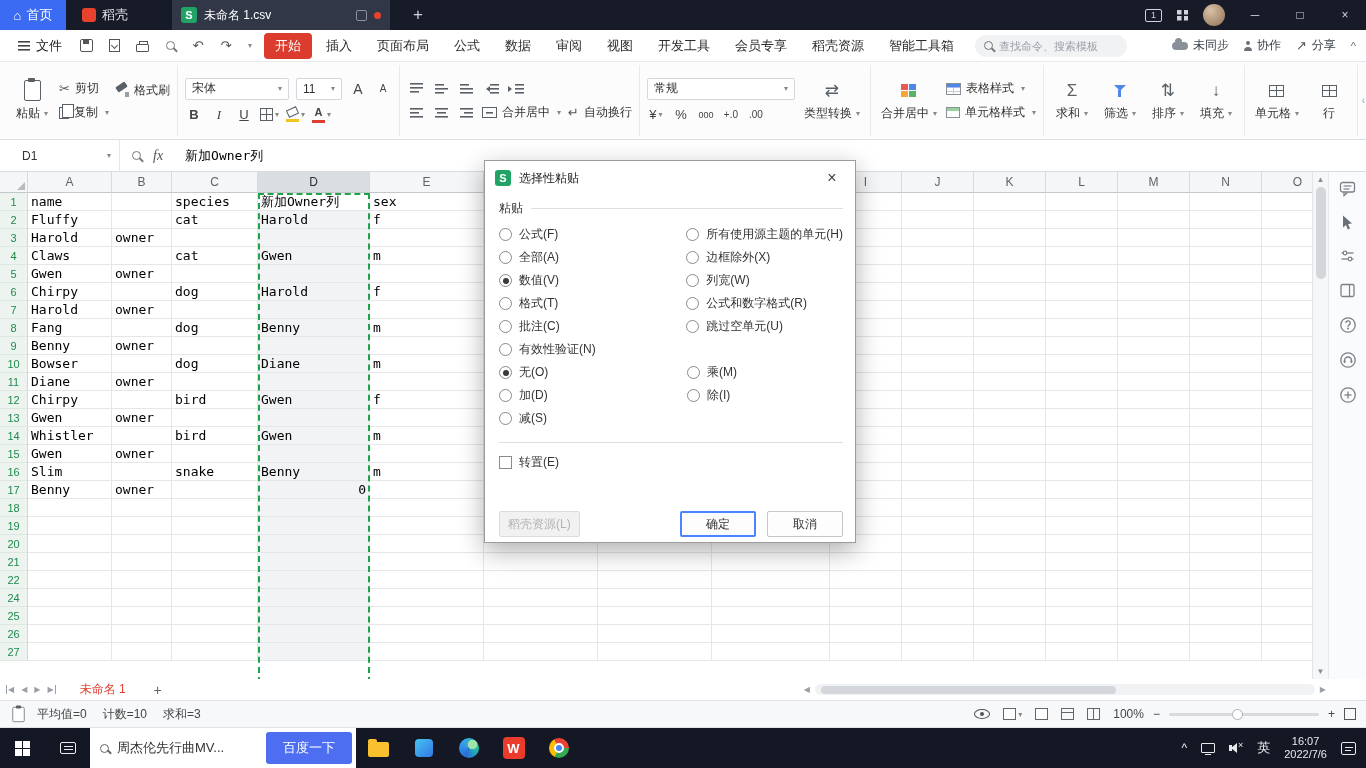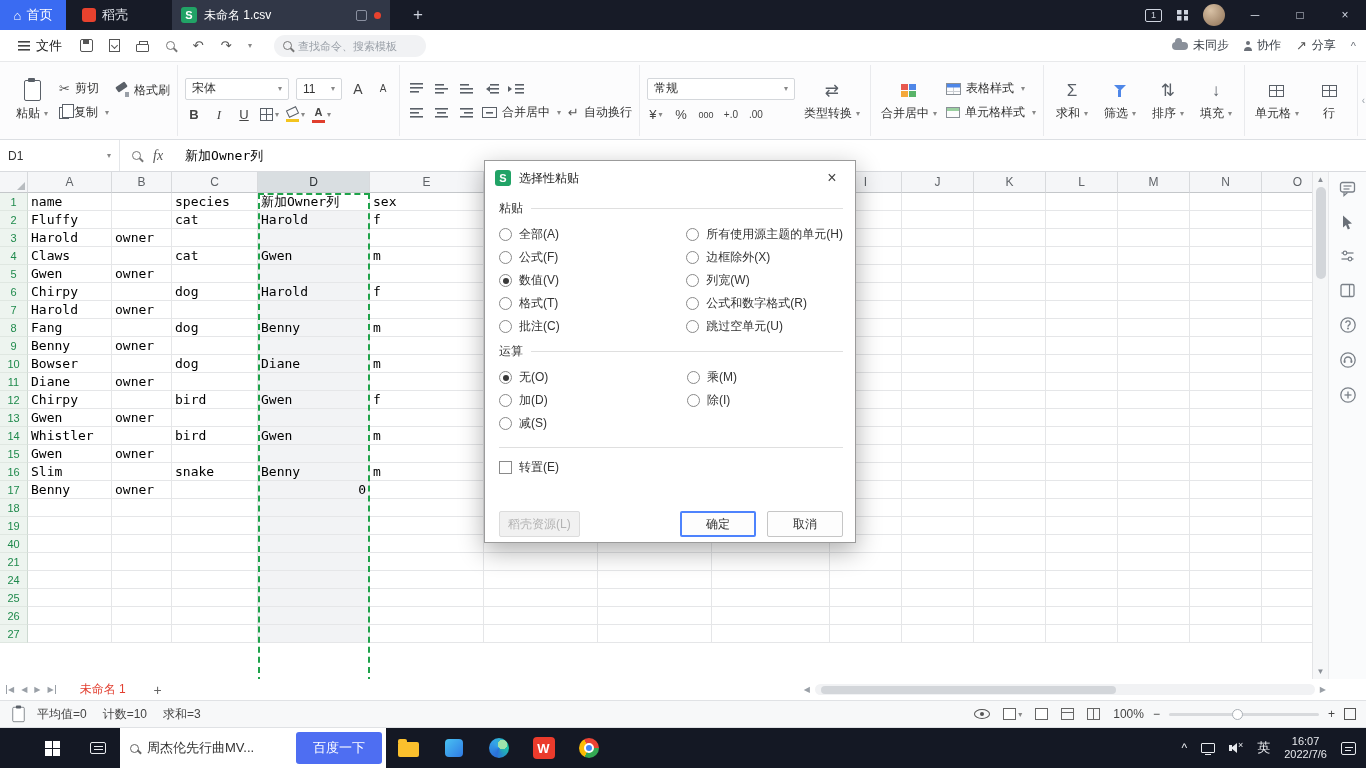--- a/index.html
+++ b/index.html
@@ -99,21 +99,21 @@
   .i-ts{width:15px;height:12px;border:1px solid #8a9097;background:linear-gradient(#4f87e8,#4f87e8) 0 0/15px 3.5px no-repeat,linear-gradient(#c9cdd2,#c9cdd2) 50% 0/1px 100% no-repeat,linear-gradient(#c9cdd2,#c9cdd2) 0 7.5px/100% 1px no-repeat;}
   .i-cs{width:14px;height:11px;border:1px solid #8a9097;background:linear-gradient(#9ad0a0,#9ad0a0) 0 0/14px 3px no-repeat;}
   .i-funnel{width:0;height:0;border:6px solid transparent;border-bottom:0;border-top:6px solid #4f87e8;position:relative;margin-bottom:5px;}
   .i-funnel::after{content:"";position:absolute;left:-1.5px;top:-1px;width:3px;height:7px;background:#4f87e8;}
   .i-cellsg{width:15px;height:12px;border:1px solid #5a6068;background:linear-gradient(#5a6068,#5a6068) 50% 0/1px 100% no-repeat,linear-gradient(#5a6068,#5a6068) 0 50%/100% 1px no-repeat;}
   .panel-strip{width:12px;border-left:1px solid #e9eaed;display:flex;align-items:center;justify-content:center;color:#98a0a8;font-size:10px;flex:none;}
 
   
   .formulabar{height:32px;background:#fff;border-bottom:1px solid #d9dbdf;display:flex;align-items:center;}
   .namebox{width:120px;height:100%;border-right:1px solid #e4e6e9;display:flex;align-items:center;padding:0 8px;gap:4px;font-size:12px;color:#333;}
-  .namebox .ref{flex:1;}
+  .namebox .ref{flex:1;margin-left:14px;}
   .fx-area{display:flex;align-items:center;gap:12px;padding:0 12px;height:100%;}
   .fx{font-style:italic;font-family:"Liberation Serif",serif;font-size:14px;color:#555;}
   .fb-content{padding-left:10px;font-family:"DejaVu Sans Mono","Liberation Mono",monospace;font-size:13px;color:#000;}
 
   
   .workspace{position:relative;height:507px;display:flex;background:#fff;}
   .grid{position:relative;width:1312px;overflow:hidden;flex:none;}
   .colheaders{display:flex;height:21px;}
   .corner{width:28px;height:21px;background:#f5f6f8;border-right:1px solid #d8dadd;border-bottom:1px solid #c4c7ca;position:relative;flex:none;}
   .corner::after{content:"";position:absolute;right:2px;bottom:2px;width:0;height:0;border-left:8px solid transparent;border-bottom:8px solid #b8bcc0;}
@@ -151,21 +151,21 @@
   .eye::after{content:"";position:absolute;left:4.5px;top:1.5px;width:4px;height:4px;border-radius:50%;background:#555;}
   .vm{width:13px;height:12px;border:1px solid #666;background:#fff;}
   .vm.v2{background:linear-gradient(#666,#666) 0 3px/100% 1px no-repeat;}
   .vm.v3{background:linear-gradient(#666,#666) 50% 0/1px 100% no-repeat;}
   .zoomgrp{display:flex;align-items:center;gap:9px;}
   .ztrack{width:150px;height:3px;background:#d8dadd;position:relative;border-radius:2px;}
   .zthumb{position:absolute;left:42%;top:-4px;width:11px;height:11px;border-radius:50%;background:#fff;border:1px solid #aab0b6;}
   .fs-ico{width:12px;height:12px;border:1.4px solid #555;position:relative;background:linear-gradient(#f7f8f9,#f7f8f9) center/6px 6px no-repeat;}
 
   
-  .taskbar{height:40px;background:#141824;display:flex;align-items:center;color:#e8eaee;padding-left:30px;}
+  .taskbar{height:40px;background:#141824;display:flex;align-items:center;color:#e8eaee;}
   .titem{width:45px;height:40px;display:flex;align-items:center;justify-content:center;flex:none;}
   .winlogo{width:15px;height:15px;background-image:linear-gradient(#fff,#fff),linear-gradient(#fff,#fff),linear-gradient(#fff,#fff),linear-gradient(#fff,#fff);background-size:7px 7px;background-position:0 0,8px 0,0 8px,8px 8px;background-repeat:no-repeat;}
   .i-tview{width:16px;height:12px;border:1.3px solid #e8eaee;border-radius:2px;background:linear-gradient(#e8eaee,#e8eaee) 3px 3px/9px 1.2px no-repeat,linear-gradient(#e8eaee,#e8eaee) 3px 6px/9px 1.2px no-repeat;}
   .tsearch{width:266px;height:40px;background:#fff;display:flex;align-items:center;padding-left:10px;gap:8px;color:#333;flex:none;}
   .tsearch .loupe{border-color:#666;}
   .tsearch .loupe::after{background:#666;}
   .tsearch input{border:none;outline:none;background:transparent;flex:1;font-size:13px;color:#333;font-family:inherit;min-width:0;}
   .baidu-btn{width:86px;height:32px;margin-right:4px;background:#4e6ef2;color:#fff;display:flex;align-items:center;justify-content:center;font-size:13px;border-radius:3px;flex:none;}
   .i-folder{width:21px;height:15px;background:#fbc02d;border-radius:2px;position:relative;margin-top:2px;}
   .i-folder::before{content:"";position:absolute;top:-3px;left:0;width:9px;height:4px;background:#fbc02d;border-radius:2px 2px 0 0;}
@@ -254,20 +254,33 @@
       <span class="qi">
           <span class="i-print"></span>
         </span>
       <span class="qi">
           <span class="loupe"></span>
         </span>
       <span class="qi txt-ico">↶</span>
       <span class="qi txt-ico">↷</span>
       <span class="dd">▾</span>
     </div>
+    <div class="menu-tabs" id="menuTabs">
+        <div class="menu-tab active">开始</div>
+        <div class="menu-tab">插入</div>
+        <div class="menu-tab">页面布局</div>
+        <div class="menu-tab">公式</div>
+        <div class="menu-tab">数据</div>
+        <div class="menu-tab">审阅</div>
+        <div class="menu-tab">视图</div>
+        <div class="menu-tab">开发工具</div>
+        <div class="menu-tab">会员专享</div>
+        <div class="menu-tab">稻壳资源</div>
+        <div class="menu-tab">智能工具箱</div>
+      </div>
     <div class="cmd-search">
       <span class="loupe"></span>
       <input placeholder="查找命令、搜索模板" style="">
     </div>
     <div class="mb-right">
       <div class="mb-item">
         <span class="i-cloud"></span>
         <span>未同步</span>
       </div>
       <div class="mb-item">
@@ -879,39 +892,57 @@
             <div class="cell" style="width: 118px;"></div>
             <div class="cell" style="width: 72px;"></div>
             <div class="cell" style="width: 72px;"></div>
             <div class="cell" style="width: 72px;"></div>
             <div class="cell" style="width: 72px;"></div>
             <div class="cell" style="width: 72px;"></div>
             <div class="cell" style="width: 72px;"></div>
             <div class="cell" style="width: 72px;"></div>
           </div>
           <div class="gridrow">
-            <div class="rowh">40</div>
+            <div class="rowh">20</div>
             <div class="cell" style="width: 84px;"></div>
             <div class="cell" style="width: 60px;"></div>
             <div class="cell" style="width: 86px;"></div>
             <div class="cell colsel" style="width: 112px;"></div>
             <div class="cell" style="width: 114px;"></div>
             <div class="cell" style="width: 114px;"></div>
             <div class="cell" style="width: 114px;"></div>
             <div class="cell" style="width: 118px;"></div>
             <div class="cell" style="width: 72px;"></div>
             <div class="cell" style="width: 72px;"></div>
             <div class="cell" style="width: 72px;"></div>
             <div class="cell" style="width: 72px;"></div>
             <div class="cell" style="width: 72px;"></div>
             <div class="cell" style="width: 72px;"></div>
             <div class="cell" style="width: 72px;"></div>
           </div>
           <div class="gridrow">
             <div class="rowh">21</div>
+            <div class="cell" style="width: 84px;"></div>
+            <div class="cell" style="width: 60px;"></div>
+            <div class="cell" style="width: 86px;"></div>
+            <div class="cell colsel" style="width: 112px;"></div>
+            <div class="cell" style="width: 114px;"></div>
+            <div class="cell" style="width: 114px;"></div>
+            <div class="cell" style="width: 114px;"></div>
+            <div class="cell" style="width: 118px;"></div>
+            <div class="cell" style="width: 72px;"></div>
+            <div class="cell" style="width: 72px;"></div>
+            <div class="cell" style="width: 72px;"></div>
+            <div class="cell" style="width: 72px;"></div>
+            <div class="cell" style="width: 72px;"></div>
+            <div class="cell" style="width: 72px;"></div>
+            <div class="cell" style="width: 72px;"></div>
+          </div>
+          <div class="gridrow">
+            <div class="rowh">22</div>
             <div class="cell" style="width: 84px;"></div>
             <div class="cell" style="width: 60px;"></div>
             <div class="cell" style="width: 86px;"></div>
             <div class="cell colsel" style="width: 112px;"></div>
             <div class="cell" style="width: 114px;"></div>
             <div class="cell" style="width: 114px;"></div>
             <div class="cell" style="width: 114px;"></div>
             <div class="cell" style="width: 118px;"></div>
             <div class="cell" style="width: 72px;"></div>
             <div class="cell" style="width: 72px;"></div>
@@ -1138,38 +1169,42 @@
     <div class="dlg-body">
       <div id="dlgGroups">
           <div class="grp-head">
             <span>粘贴</span>
             <div class="grp-line"></div>
           </div>
           <div class="grp-cols">
             <div class="grp-col left">
               <div class="radio-row">
                 <span class="radio"></span>
+                <span>公式(F)</span>
+              </div>
+              <div class="radio-row">
+                <span class="radio"></span>
                 <span>全部(A)</span>
-              </div>
-              <div class="radio-row">
-                <span class="radio"></span>
-                <span>公式(F)</span>
               </div>
               <div class="radio-row">
                 <span class="radio on"></span>
                 <span>数值(V)</span>
               </div>
               <div class="radio-row">
                 <span class="radio"></span>
                 <span>格式(T)</span>
               </div>
               <div class="radio-row">
                 <span class="radio"></span>
                 <span>批注(C)</span>
               </div>
+              <div class="radio-row">
+                <span class="radio"></span>
+                <span>有效性验证(N)</span>
+              </div>
             </div>
             <div class="grp-col">
               <div class="radio-row">
                 <span class="radio"></span>
                 <span>所有使用源主题的单元(H)</span>
               </div>
               <div class="radio-row">
                 <span class="radio"></span>
                 <span>边框除外(X)</span>
               </div>
@@ -1179,24 +1214,20 @@
               </div>
               <div class="radio-row">
                 <span class="radio"></span>
                 <span>公式和数字格式(R)</span>
               </div>
               <div class="radio-row">
                 <span class="radio"></span>
                 <span>跳过空单元(U)</span>
               </div>
             </div>
-          </div>
-          <div class="grp-head">
-            <span>运算</span>
-            <div class="grp-line"></div>
           </div>
           <div class="grp-cols">
             <div class="grp-col left">
               <div class="radio-row">
                 <span class="radio on"></span>
                 <span>无(O)</span>
               </div>
               <div class="radio-row">
                 <span class="radio"></span>
                 <span>加(D)</span>

